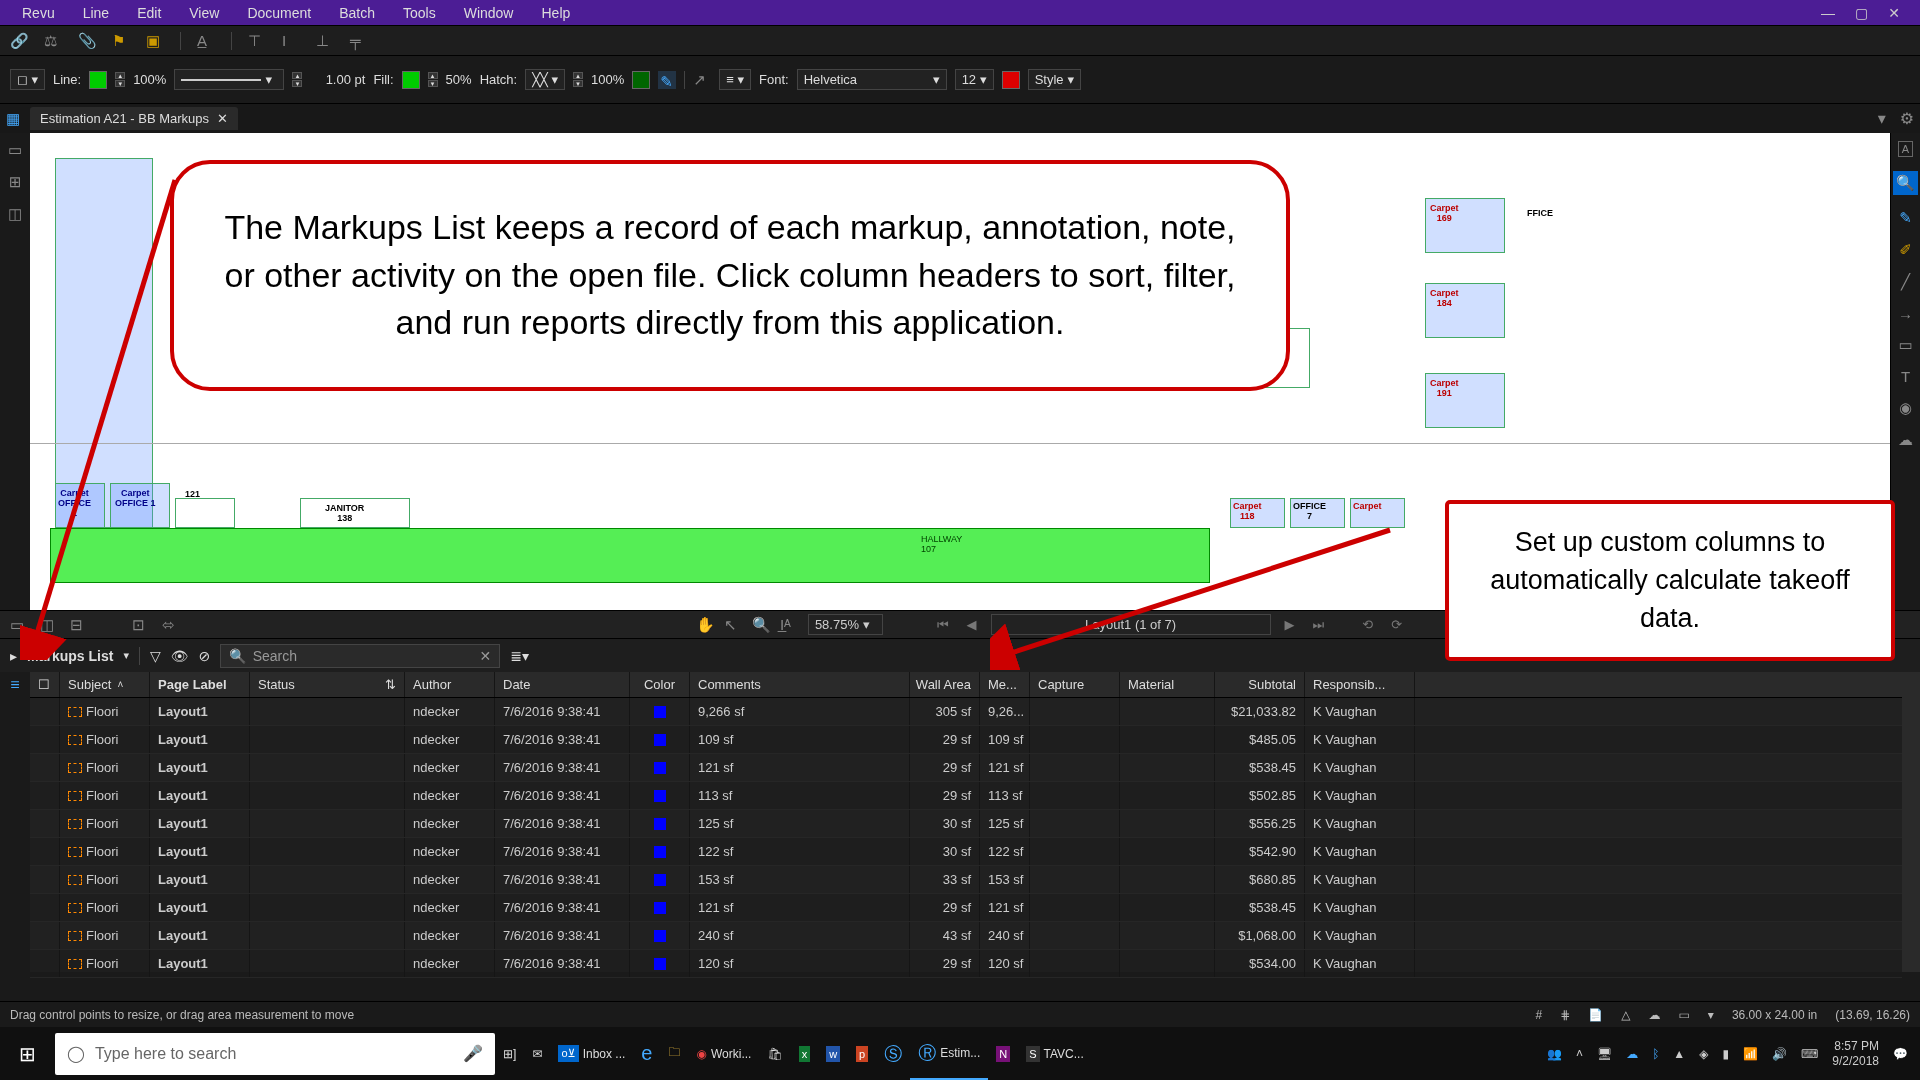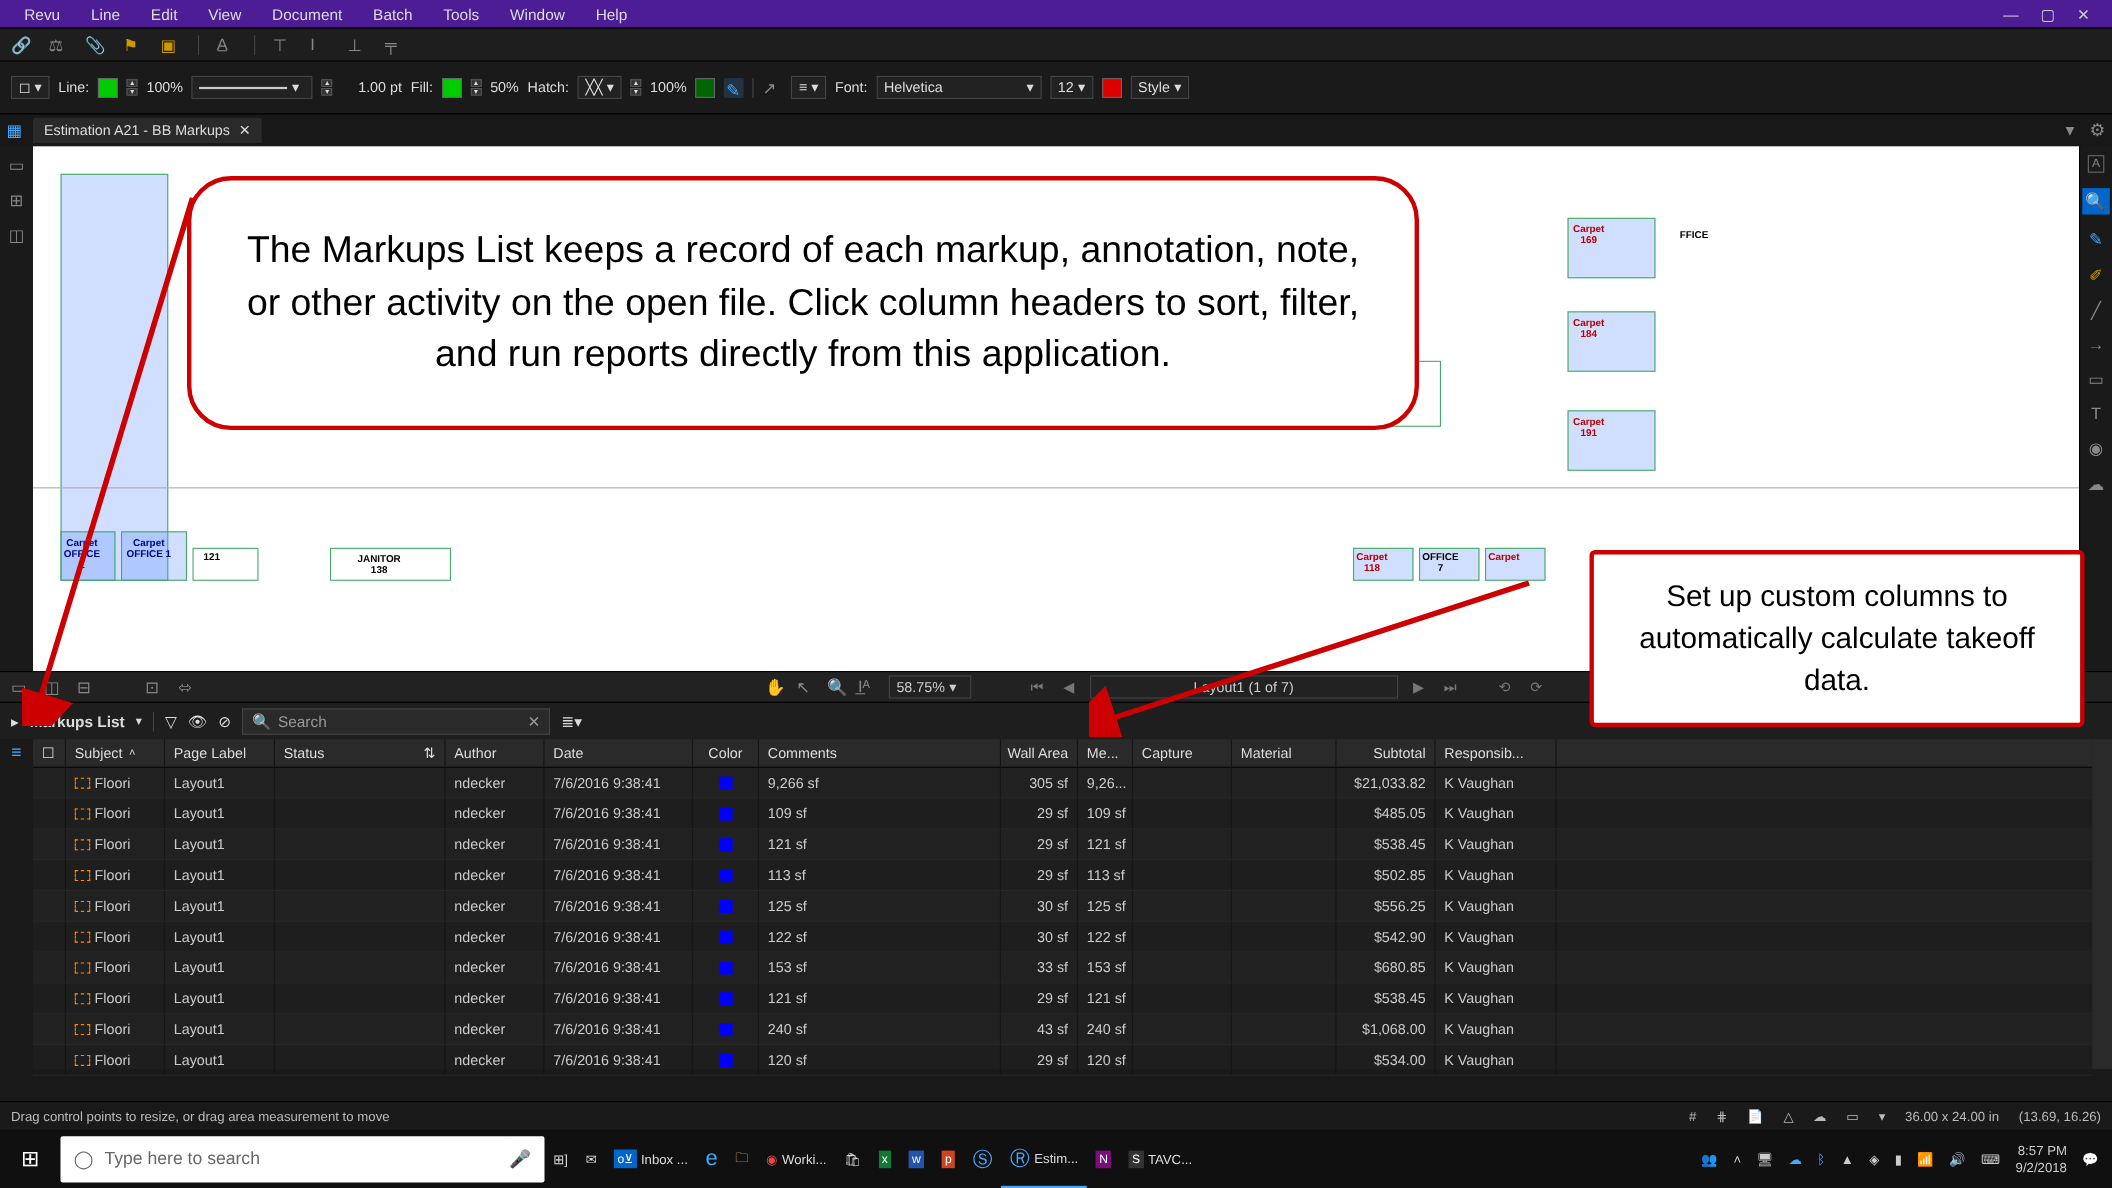--- a/index.html
+++ b/index.html
@@ -37,21 +37,21 @@
 .markups-header { background: #1e1e1e; height: 34px; display: flex; align-items: center; padding: 0 10px; gap: 10px; font-size: 14px; color: #ddd; border-top: 1px solid #000; }
 .markups-header .title { font-weight: bold; }
 .search-box { background: #2a2a2a; border: 1px solid #444; padding: 3px 8px; width: 280px; display: flex; align-items: center; gap: 6px; color: #999; }
 .table-wrap { display: flex; }
 .row-rail { width: 30px; background: #1a1a1a; display: flex; flex-direction: column; align-items: center; padding-top: 4px; color: #888; gap: 12px; }
 .table { flex: 1; background: #1e1e1e; font-size: 13px; }
 .thead { display: flex; background: #2a2a2a; border-bottom: 1px solid #000; height: 26px; align-items: center; color: #ddd; }
 .th, .td { padding: 0 8px; border-right: 1px solid #151515; height: 100%; display: flex; align-items: center; overflow: hidden; white-space: nowrap; text-overflow: ellipsis; }
 .tbody .tr { display: flex; height: 28px; border-bottom: 1px solid #262626; color: #ccc; }
 .tr:nth-child(odd){ background:#212121; }
-.c-chk{width:30px;} .c-subj{width:90px;} .c-page{width:100px;} .c-stat{width:155px;} .c-auth{width:90px;} .c-date{width:135px;} .c-color{width:60px; justify-content:center;} .c-comm{width:220px;} .c-wall{width:70px; justify-content:flex-end;} .c-me{width:50px;} .c-cap{width:90px;} .c-mat{width:95px;} .c-sub{width:90px; justify-content:flex-end;} .c-resp{width:110px;}
+.c-chk{width:30px;} .c-subj{width:90px;} .c-page{width:100px;font-weight:bold;} .c-stat{width:155px;} .c-auth{width:90px;} .c-date{width:135px;} .c-color{width:60px; justify-content:center;} .c-comm{width:220px;} .c-wall{width:70px; justify-content:flex-end;} .c-me{width:50px;} .c-cap{width:90px;} .c-mat{width:95px;} .c-sub{width:90px; justify-content:flex-end;} .c-resp{width:110px;}
 .color-sq { width: 12px; height: 12px; background: #00f; }
 .scroll-v { width: 18px; background: #2a2a2a; }
 .statusbar { position:absolute; bottom: 53px; left:0; right:0; background: #1a1a1a; height: 26px; display: flex; align-items: center; padding: 0 10px; font-size: 12px; color: #bbb; border-top: 1px solid #000; }
 .statusbar .right { margin-left: auto; display: flex; gap: 18px; align-items: center; }
 .taskbar { position:absolute; bottom:0; left:0; right:0; background: #101010; height: 53px; display: flex; align-items: center; }
 .start { width: 55px; height: 100%; display: flex; align-items: center; justify-content: center; color: #fff; font-size: 20px;}
 .searchbar { flex: 0 0 440px; height: 42px; background: #fff; border-radius: 2px; display: flex; align-items: center; padding: 0 12px; color: #666; gap: 10px; }
 .task-icons { display: flex; align-items: center; height: 100%; }
 .task-item { padding: 0 8px; height: 100%; display: flex; align-items: center; gap: 4px; color: #ddd; font-size: 12px; }
 .task-item.active { border-bottom: 2px solid #4af; }
@@ -150,27 +150,30 @@
 </div>
 
 <div class="main-area">
   <div class="left-rail">
     <span>▭</span>
     <span>⊞</span>
     <span>◫</span>
   </div>
   <div class="drawing">
     <div class="floorplan">
+      <div class="hallway" style="left:20px;top:395px;width:1160px;height:55px">
+          <span style="position:absolute;left:870px;top:5px;font-size:9px;color:#040">HALLWAY<br>107</span>
+        </div>
       <div class="room" style="left:25px;top:25px;width:98px;height:370px"></div>
       <div class="room" style="left:25px;top:350px;width:50px;height:45px"></div>
         <div class="room-label" style="left:28px;top:355px">Carpet<br>OFFICE<br>1</div>
       <div class="room" style="left:80px;top:350px;width:60px;height:45px"></div>
         <div class="room-label" style="left:85px;top:355px">Carpet<br>OFFICE 1</div>
       <div class="room" style="left:145px;top:365px;width:60px;height:30px;background:#fff"></div>
-        <div class="room-label" style="left:155px;top:368px;color:#000">121</div>
+        <div class="room-label" style="left:155px;top:356px;color:#000">121</div>
       <div class="room" style="left:270px;top:365px;width:110px;height:30px;background:#fff"></div>
         <div class="room-label" style="left:295px;top:370px;color:#000">JANITOR<br>138</div>
       <div class="room" style="left:1200px;top:195px;width:80px;height:60px;background:#fff"></div>
         <div class="room-label" style="left:1215px;top:205px;color:#000">OFFICE<br>20</div>
       <div class="room" style="left:1395px;top:65px;width:80px;height:55px"></div>
         <div class="room-label" style="left:1400px;top:70px;color:#b00">Carpet<br>169</div>
         <div class="room-label" style="left:1497px;top:75px;color:#000">FFICE</div>
       <div class="room" style="left:1395px;top:150px;width:80px;height:55px"></div>
         <div class="room-label" style="left:1400px;top:155px;color:#b00">Carpet<br>184</div>
       <div class="room" style="left:1395px;top:240px;width:80px;height:55px"></div>

